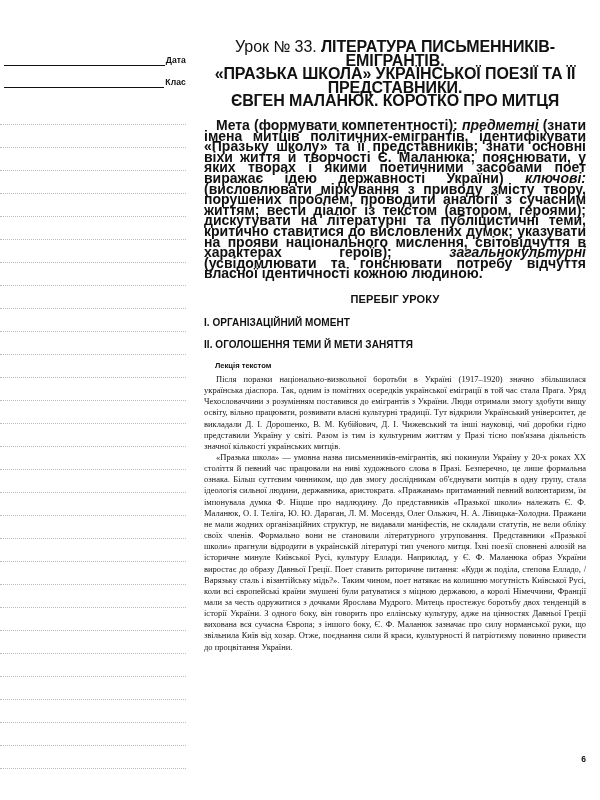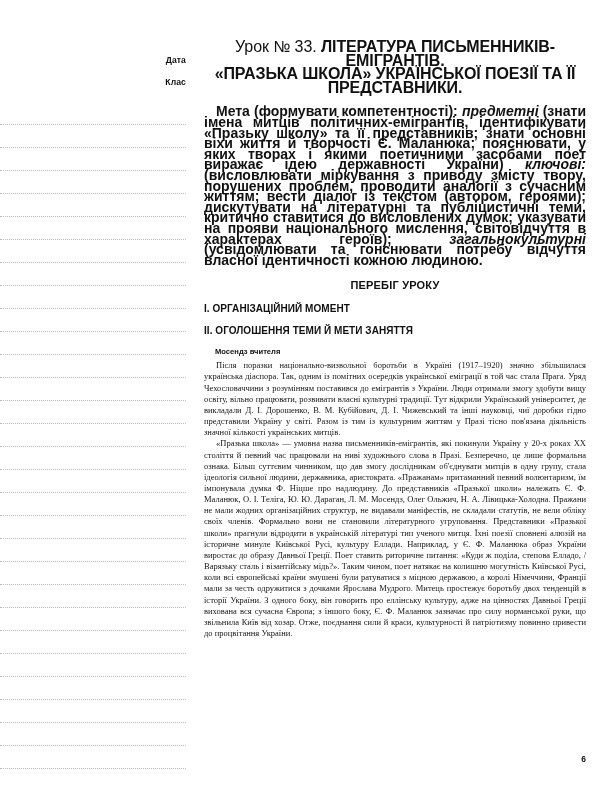--- a/index.html
+++ b/index.html
@@ -30,21 +30,20 @@
     position: relative;
     padding-top: 44px;
     box-sizing: border-box;
   }
 
   .meta-line {
     display: flex;
     align-items: flex-end;
     margin: 0 10px 0 4px;
     height: 22px;
-    flex-direction: column;
   }
   .meta-rule {
     flex: 1 1 auto;
     border-bottom: 1.4px solid #111;
     height: 14px;
   }
   .meta-label {
     font-family: "Liberation Sans", "DejaVu Sans", sans-serif;
     font-weight: 700;
     font-size: 8.6px;
@@ -199,29 +198,30 @@
         <div class="dotted-line"></div>
       </div>
   </aside>
 
   <main class="content-col">
 
     <h1 class="lesson-title">
       <span class="num">Урок № 33.</span>
       <span>ЛІТЕРАТУРА ПИСЬМЕННИКІВ-ЕМІГРАНТІВ.</span><br>
       <span>«ПРАЗЬКА ШКОЛА» УКРАЇНСЬКОЇ ПОЕЗІЇ ТА ЇЇ ПРЕДСТАВНИКИ.</span><br>
+      <span>ЄВГЕН МАЛАНЮК. КОРОТКО ПРО МИТЦЯ</span>
     </h1>
 
     <p class="goal"><b>Мета (формувати компетентності):</b> <i>предметні</i><span> (знати імена митців політичних-емігрантів, ідентифікувати «Празьку школу» та її представників; знати основні віхи життя й творчості Є. Маланюка; пояснювати, у яких творах і якими поетичними засобами поет виражає ідею державності України) </span><i>ключові:</i><span> (висловлювати міркування з приводу змісту твору, порушених проблем, проводити аналогії з сучасним життям; вести діалог із текстом (автором, героями); дискутувати на літературні та публіцистичні теми, критично ставитися до висловлених думок; указувати на прояви національного мислення, світовідчуття в характерах героїв); </span><i>загальнокультурні</i><span> (усвідомлювати та гонснювати потребу відчуття власної ідентичності кожною людиною.</span></p>
 
     <h2 class="course-head">ПЕРЕБІГ УРОКУ</h2>
 
     <h3 class="stage">I. ОРГАНІЗАЦІЙНИЙ МОМЕНТ</h3>
     <h3 class="stage">II. ОГОЛОШЕННЯ ТЕМИ Й МЕТИ ЗАНЯТТЯ</h3>
 
-    <h4 class="sub-head">Мосендз вчителя</h4>
+    <h4 class="sub-head">Лекція текстом</h4>
 
     <p class="body-p">Після поразки національно-визвольної боротьби в Україні (1917–1920) значно збільшилася українська діаспора. Так, одним із помітних осередків української еміграції в той час стала Прага. Уряд Чехословаччини з розумінням поставився до емігрантів з України. Люди отримали змогу здобути вищу освіту, вільно працювати, розвивати власні культурні традиції. Тут відкрили Український університет, де викладали Д. І. Дорошенко, В. М. Кубійович, Д. І. Чижевський та інші науковці, чиї доробки гідно представили Україну у світі. Разом із тим із культурним життям у Празі тісно пов'язана діяльність значної кількості українських митців.</p>
     <p class="body-p">«Празька школа» — умовна назва письменників-емігрантів, які покинули Україну у 20-х роках XX століття й певний час працювали на ниві художнього слова в Празі. Безперечно, це лише формальна ознака. Більш суттєвим чинником, що дав змогу дослідникам об'єднувати митців в одну групу, стала ідеологія сильної людини, державника, аристократа. «Пражанам» притаманний певний волюнтаризм, їм імпонувала думка Ф. Ніцше про надлюдину. До представників «Празької школи» належать Є. Ф. Маланюк, О. І. Теліга, Ю. Ю. Дараган, Л. М. Мосендз, Олег Ольжич, Н. А. Лівицька-Холодна. Пражани не мали жодних організаційних структур, не видавали маніфестів, не складали статутів, не вели обліку своїх членів. Формально вони не становили літературного угруповання. Представники «Празької школи» прагнули відродити в українській літературі тип ученого митця. Їхні поезії сповнені алюзій на історичне минуле Київської Русі, культуру Еллади. Наприклад, у Є. Ф. Маланюка образ України виростає до образу Давньої Греції. Поет ставить риторичне питання: «Куди ж поділа, степова Елладо, / Варязьку сталь і візантійську мідь?». Таким чином, поет натякає на колишню могутність Київської Русі, коли всі європейські країни змушені були ратуватися з міцною державою, а королі Німеччини, Франції мали за честь одружитися з дочками Ярослава Мудрого. Митець простежує боротьбу двох тенденцій в історії України. З одного боку, він говорить про еллінську культуру, адже на цінностях Давньої Греції вихована вся сучасна Європа; з іншого боку, Є. Ф. Маланюк зазначає про силу норманської руки, що звільнила Київ від хозар. Отже, поєднання сили й краси, культурності й патріотизму повинно привести до процвітання України.</p>
 
     <div class="folio">6</div>
   </main>
 </div>
 
 </body></html>

